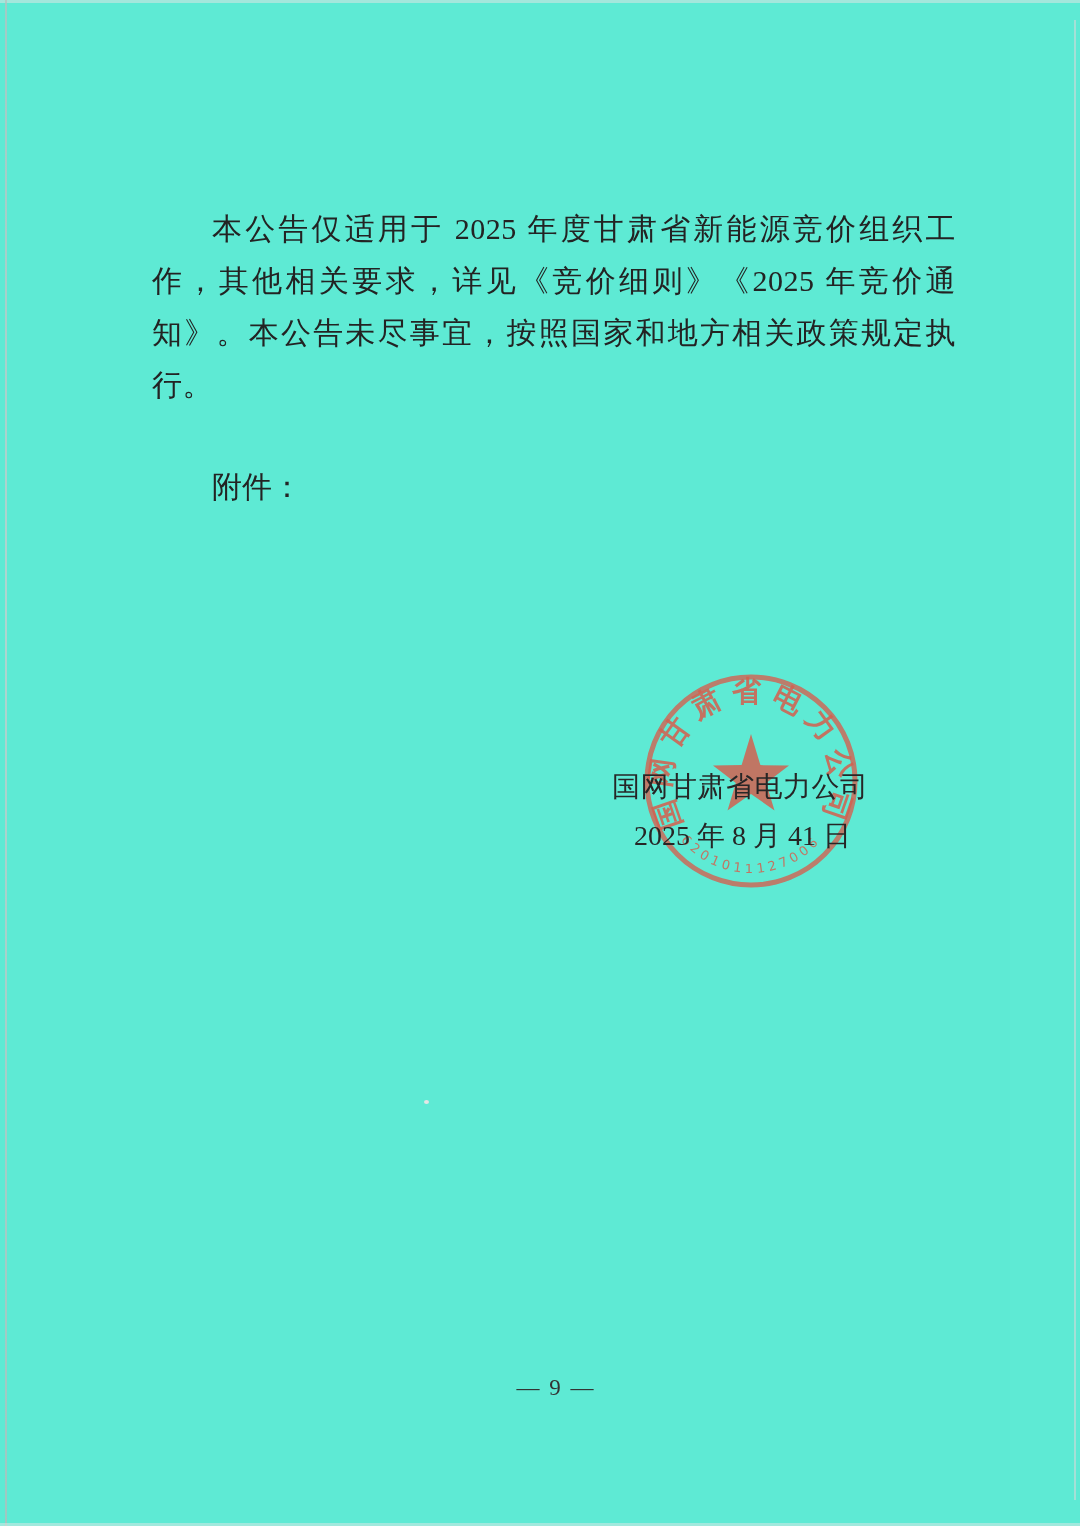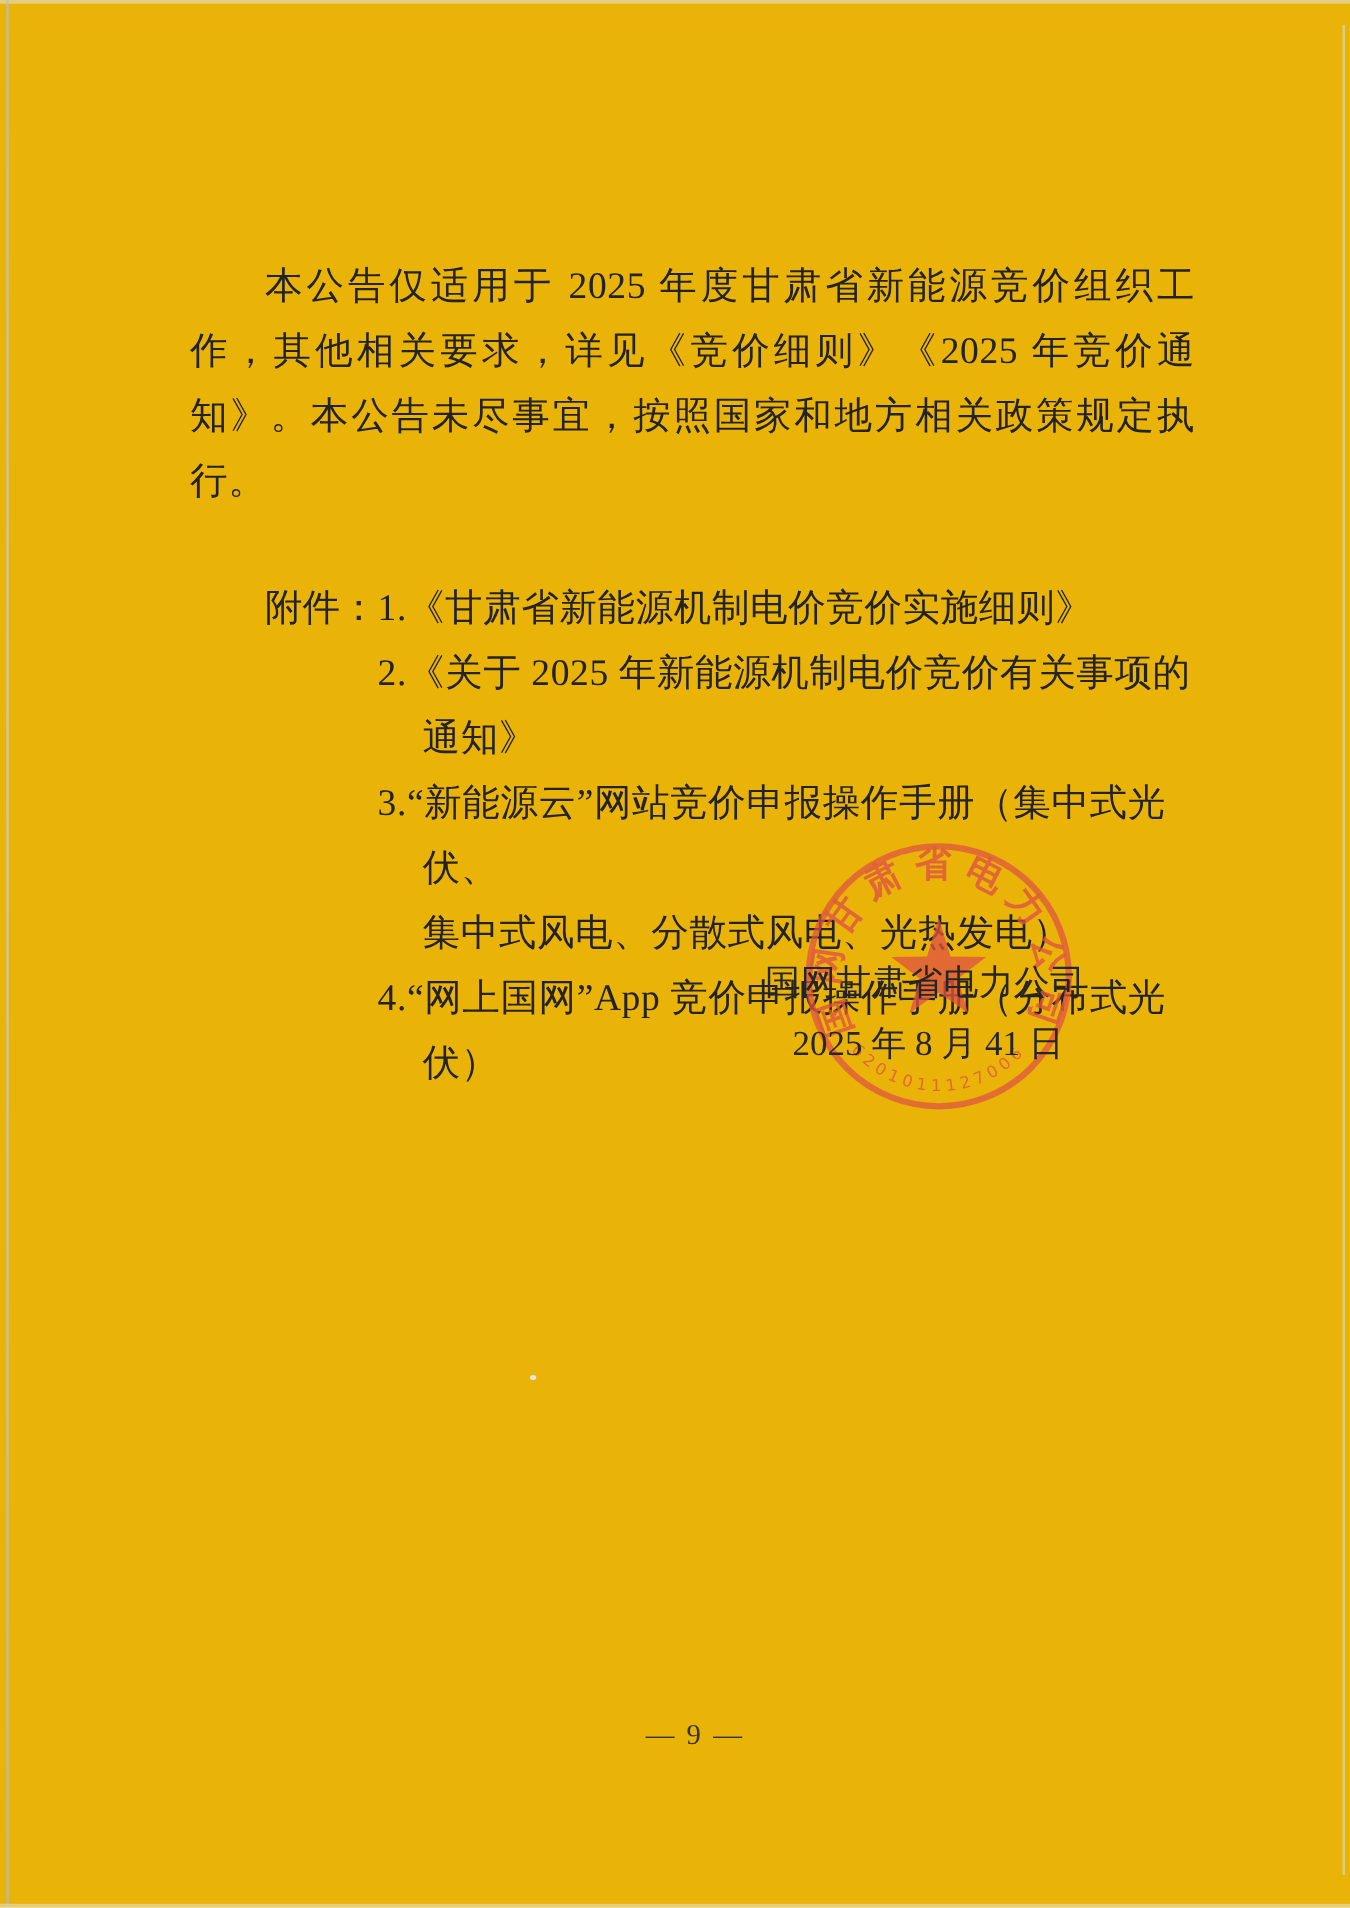--- a/index.html
+++ b/index.html
@@ -5,21 +5,21 @@
   html, body {
     margin: 0;
     padding: 0;
     background: #ffffff;
     font-family: "Liberation Serif", "DejaVu Serif", serif;
   }
   .page {
     position: relative;
     width: 1080px;
     height: 1526px;
-    background: #eab308;
+    background: #5eead4;
     overflow: hidden;
     color: #222222;
   }
   
   .edge-left {
     position: absolute; left: 5px; top: 0; width: 2px; height: 1526px;
     background: linear-gradient(#b9c0bf, #c9cfce 40%, #b4bcba);
     opacity: 0.75;
   }
   .edge-right {
@@ -49,21 +49,21 @@
     text-align: justify;
     text-justify: inter-character;
     text-indent: 2em;
     color: #232323;
     letter-spacing: 0.5px;
   }
   .attachments {
     margin-top: 50px;
     margin-left: 60px;
     display: flex;
-    align-items: flex-start;
+    align-items: flex-end;
     font-size: 30px;
     line-height: 52px;
     color: #232323;
   }
   .att-label {
     flex: 0 0 80px;
     white-space: nowrap;
   }
   .att-items { flex: 1 1 auto; }
   .att-item {
@@ -119,27 +119,20 @@
   <div class="edge-left"></div>
   <div class="edge-right"></div>
   <div class="edge-bottom"></div>
   <div class="speck"></div>
 
   <div class="content">
     <p class="para">本公告仅适用于 2025 年度甘肃省新能源竞价组织工作，其他相关要求，详见《竞价细则》《2025 年竞价通知》。本公告未尽事宜，按照国家和地方相关政策规定执行。</p>
 
     <div class="attachments">
       <span class="att-label">附件：</span>
-      <div class="att-items">
-          <div class="att-item">1.《甘肃省新能源机制电价竞价实施细则》</div>
-          <div class="att-item">2.《关于 2025 年新能源机制电价竞价有关事项的通知》</div>
-          <div class="att-item">3.“新能源云”网站竞价申报操作手册（集中式光伏、
-集中式风电、分散式风电、光热发电）</div>
-          <div class="att-item">4.“网上国网”App 竞价申报操作手册（分布式光伏）</div>
-        </div>
     </div>
   </div>
 
   <svg class="seal" viewBox="0 0 230 230" xmlns="http://www.w3.org/2000/svg">
     <defs>
       <path id="arcTop" d="M 49.5 160.9 A 80 80 0 1 1 180.5 160.9" fill="none"></path>
       <path id="arcBottom" d="M 39.7 167.8 A 92 92 0 0 0 190.3 167.8" fill="none"></path>
     </defs>
     <circle cx="115" cy="115" r="104" fill="none" stroke="#de5342" stroke-width="5" stroke-opacity="0.8"></circle>
     <polygon points="115,68 124.4,99.1 153,99.6 130.2,116.9 138.5,144.4 115,128 91.5,144.4 99.8,116.9 77,99.6 105.6,99.1" fill="#de5342" fill-opacity="0.85"></polygon>

